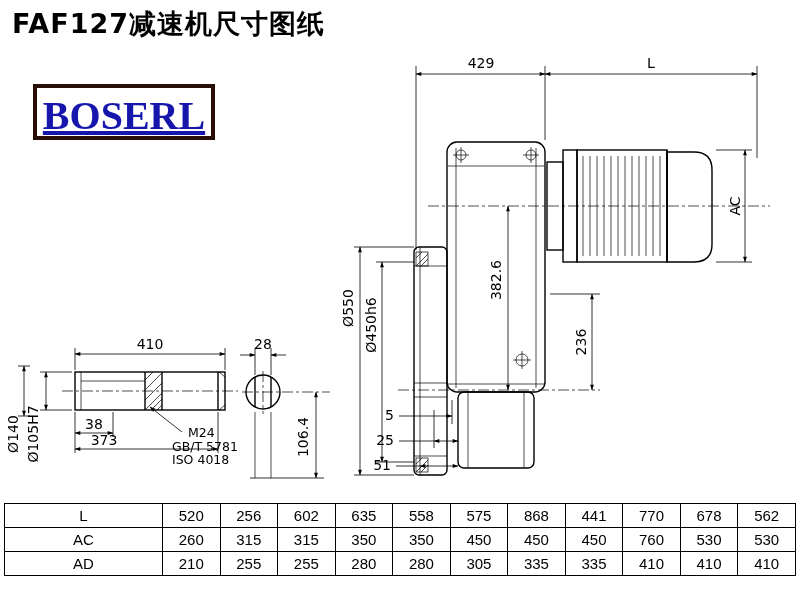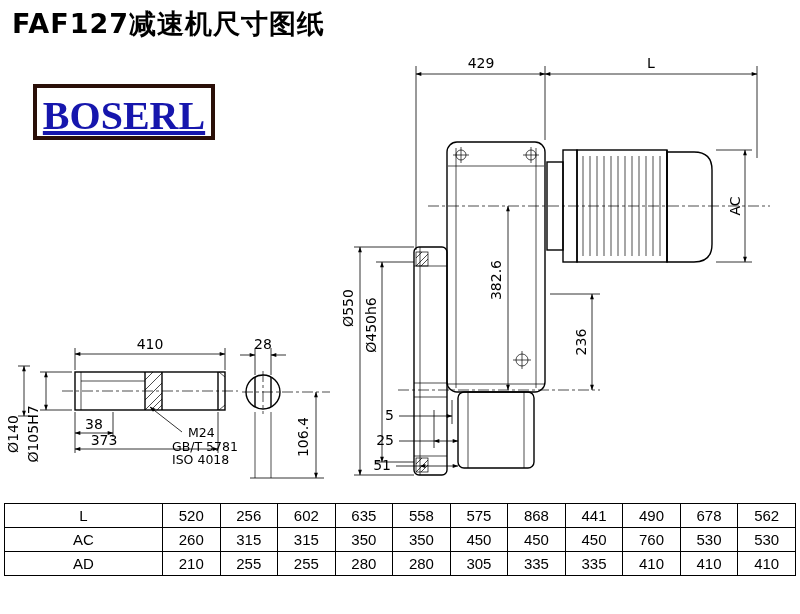--- a/index.html
+++ b/index.html
@@ -254,21 +254,21 @@
     <tr>
       <td>L</td>
       <td>520</td>
       <td>256</td>
       <td>602</td>
       <td>635</td>
       <td>558</td>
       <td>575</td>
       <td>868</td>
       <td>441</td>
-      <td>490</td>
+      <td>770</td>
       <td>678</td>
       <td>562</td>
     </tr>
     <tr>
       <td>AC</td>
       <td>260</td>
       <td>315</td>
       <td>315</td>
       <td>350</td>
       <td>350</td>

